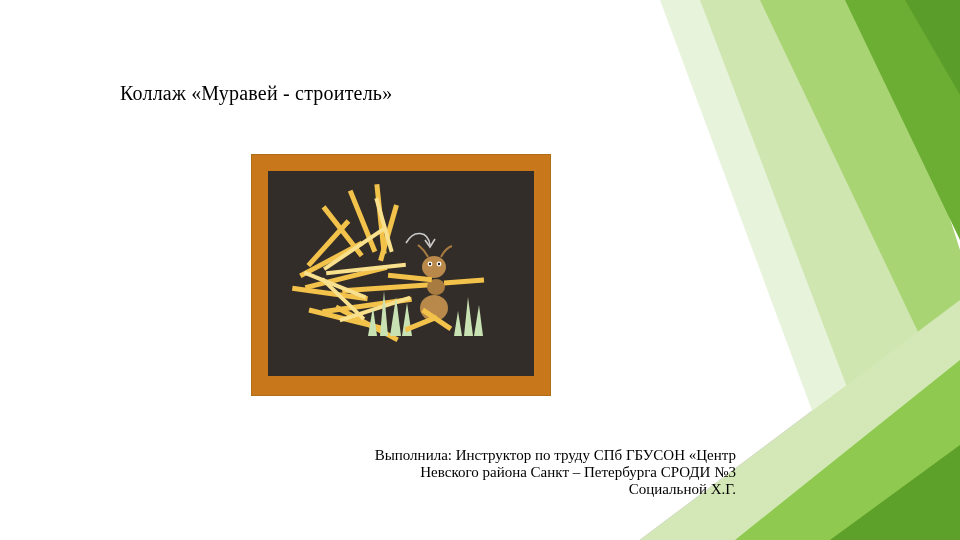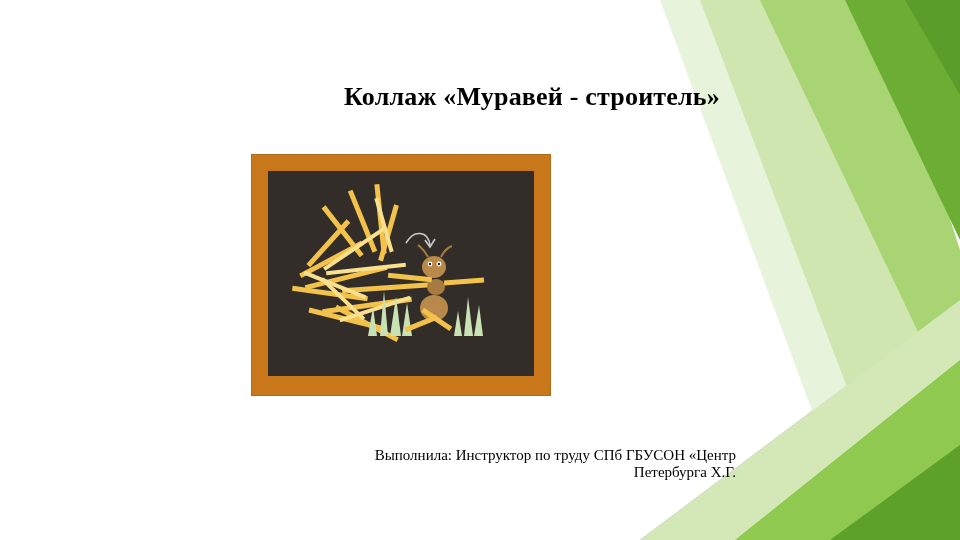--- a/index.html
+++ b/index.html
@@ -28,23 +28,23 @@
   }
   .deco svg {
     display: block;
   }
   
   .title {
     position: absolute;
     left: 120px;
     top: 82px;
     width: 600px;
-    text-align: right;
-    font-size: 26px;
-    font-weight: bold;
+    text-align: left;
+    font-size: 20px;
+    font-weight: normal;
     color: #000000;
     letter-spacing: 0.2px;
     font-family: "Liberation Serif", serif;
   }
   
   .photo-wrap {
     position: absolute;
     left: 252px;
     top: 155px;
     width: 298px;
@@ -176,16 +176,17 @@
           <rect x="120" y="104" width="44" height="5" fill="#f3c24a" transform="rotate(6 142 106)"></rect>
           <rect x="152" y="146" width="34" height="5" fill="#f3c24a" transform="rotate(34 169 148)"></rect>
           <rect x="136" y="150" width="34" height="5" fill="#f3c24a" transform="rotate(-22 153 152)"></rect>
         </g>
       </svg>
     </div>
   </div>
 
   <div class="caption">
     <div>Выполнила:  Инструктор  по труду СПб ГБУСОН «Центр</div>
-    <div>Петербурга Х.Г.</div>
+    <div>Невского района Санкт – Петербурга  СРОДИ №3</div>
+    <div>Социальной Х.Г.</div>
   </div>
 
 </div>
 
 </body></html>

